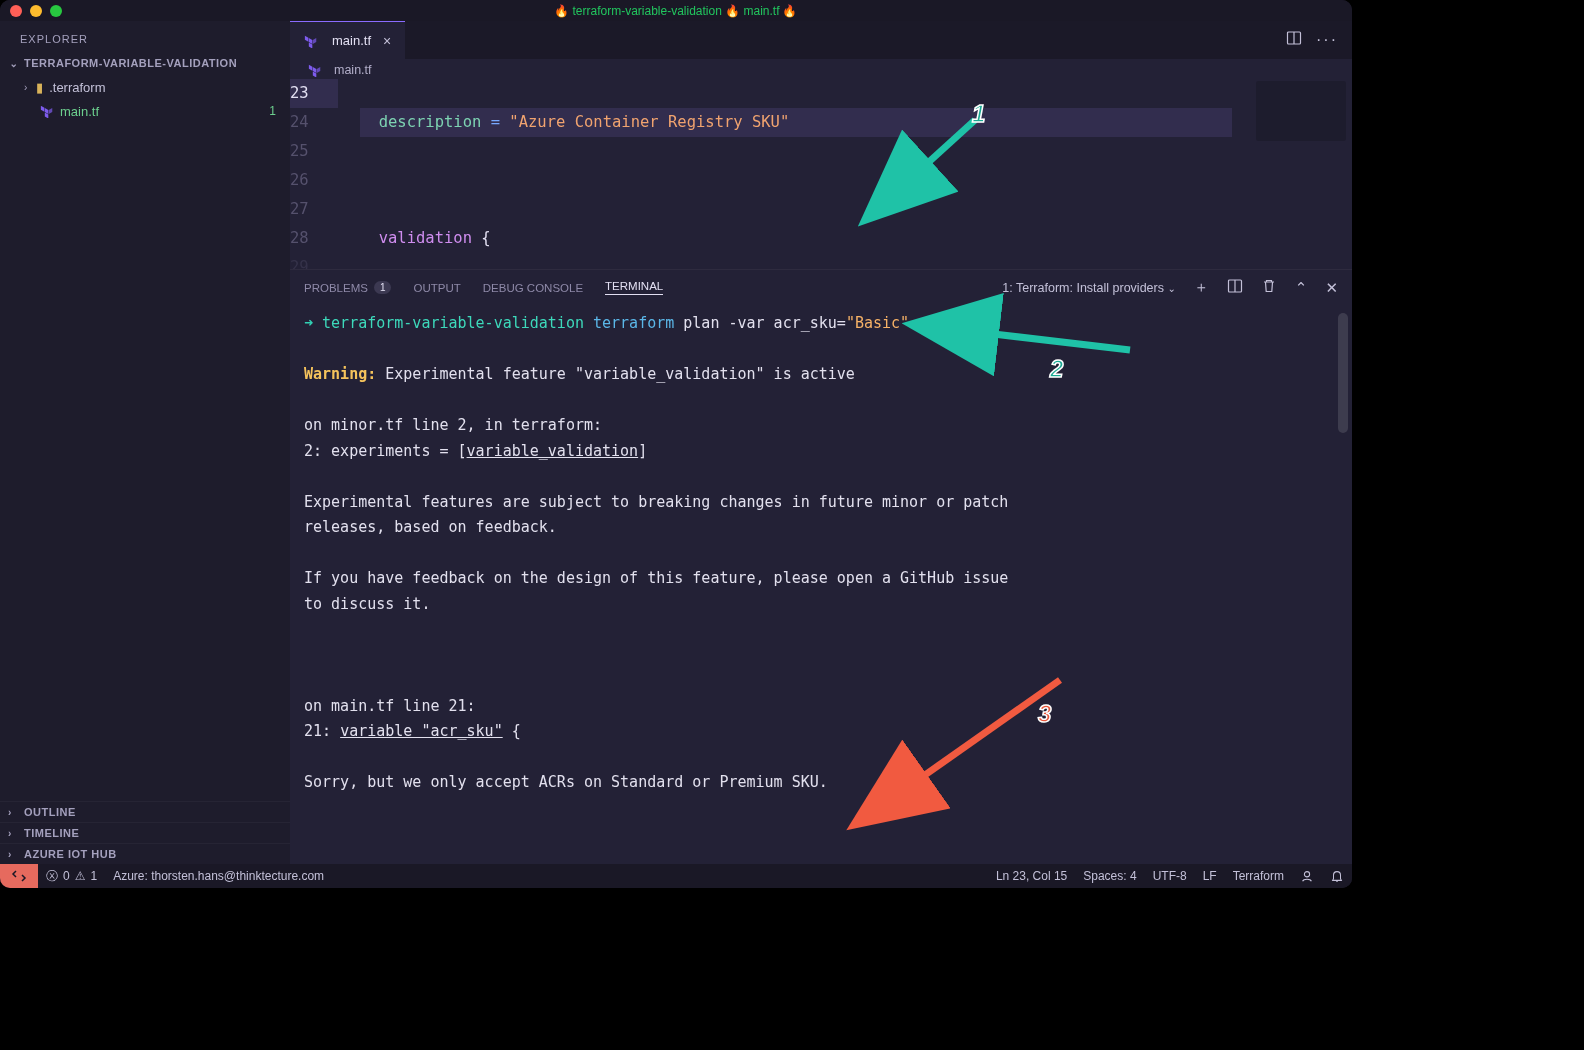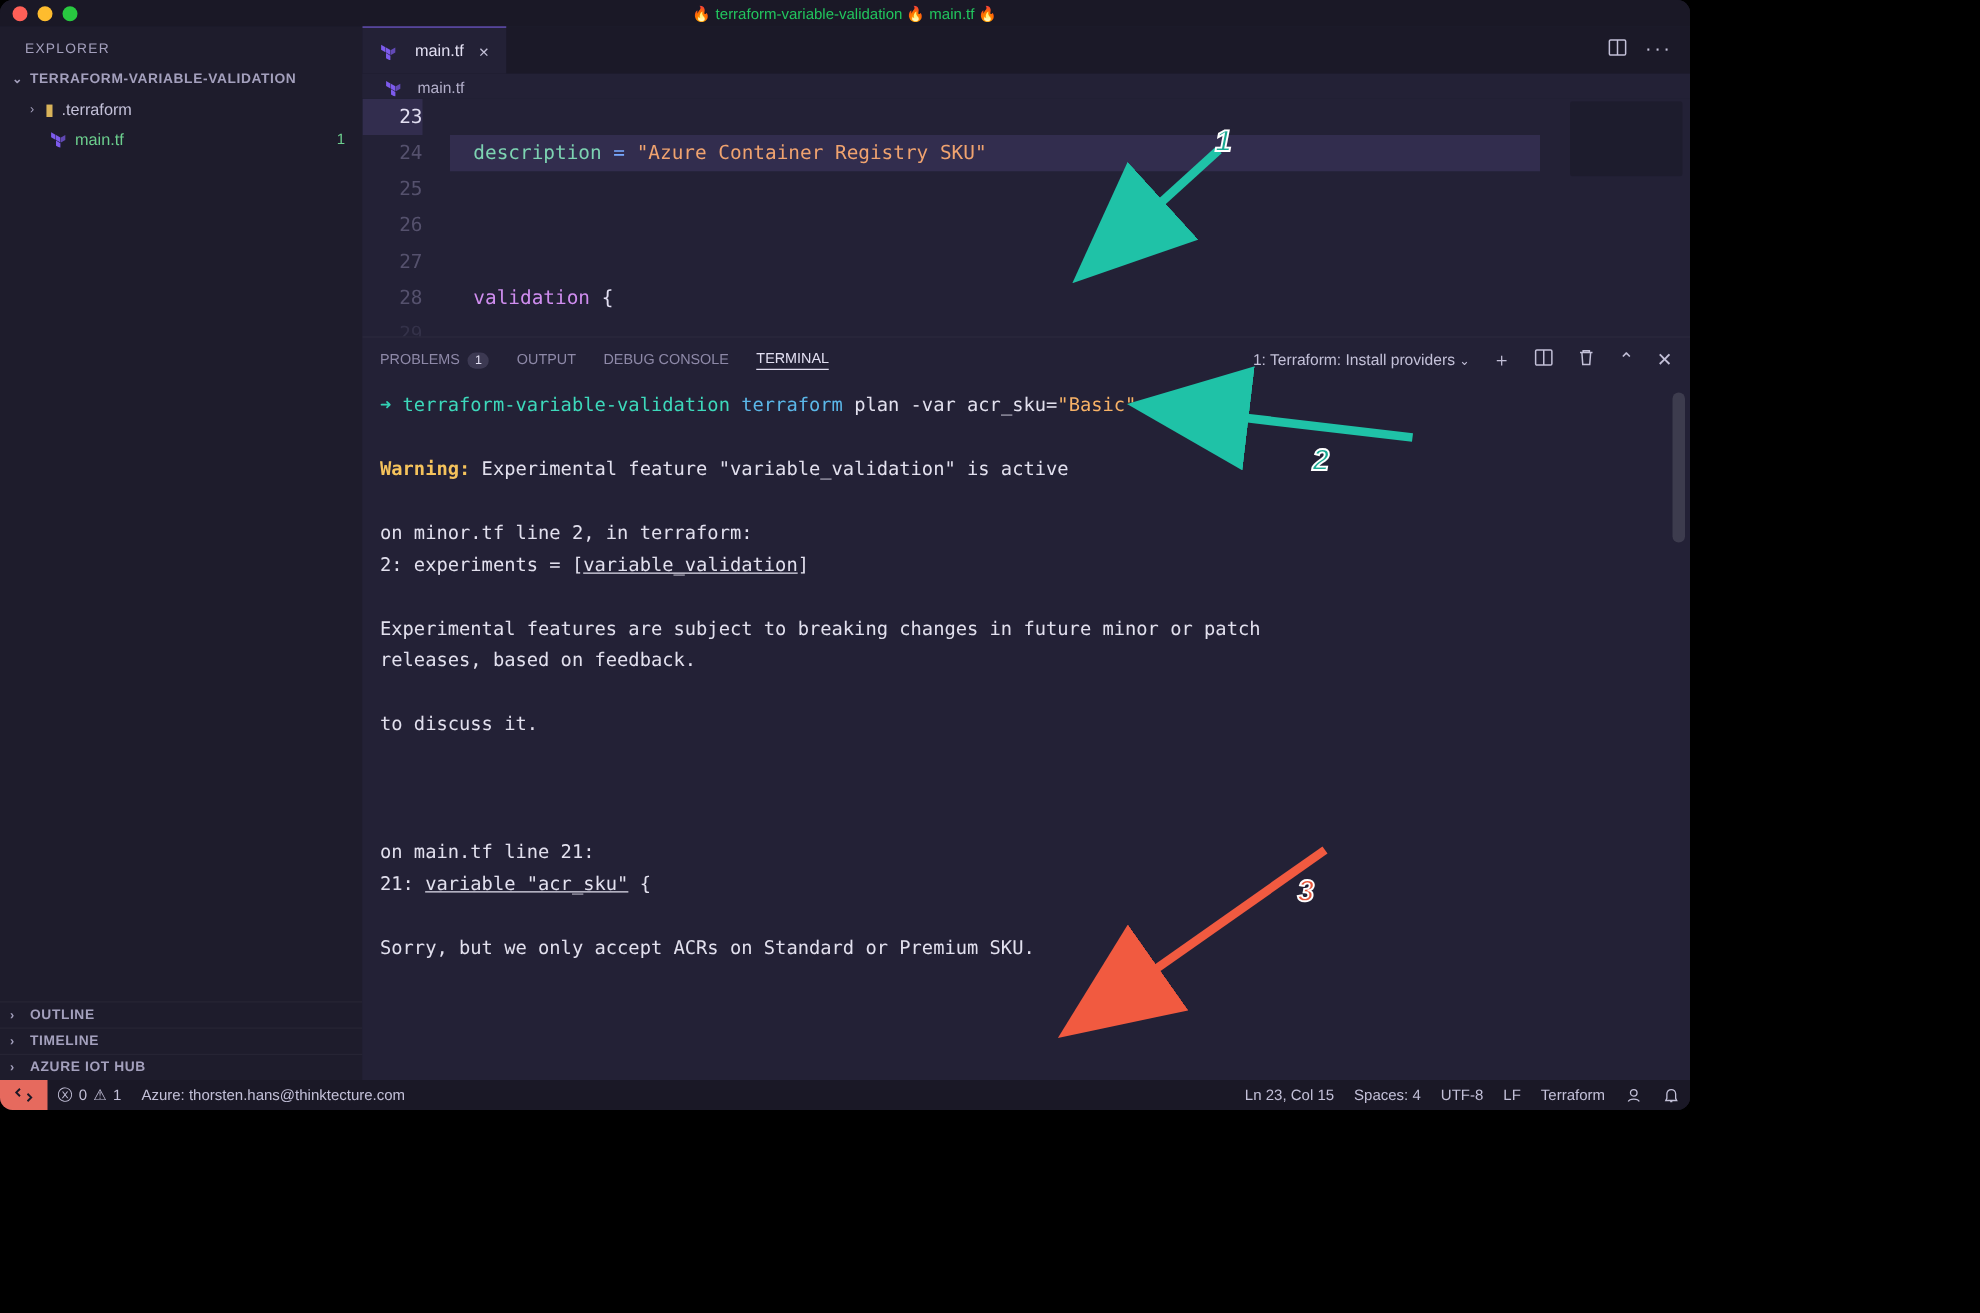--- a/index.html
+++ b/index.html
@@ -140,21 +140,20 @@
       font-size: 15.5px;
       line-height: 29px;
       display: flex;
       background: #232136;
       height: 190px;
       overflow: hidden;
       position: relative;
     }
     .gutter {
       width: 70px;
-      text-align: right;
       color: #55516d;
       padding-right: 22px;
       user-select: none;
     }
     .code-lines { flex: 1; white-space: pre; padding-right: 120px; }
     .minimap {
       position: absolute;
       right: 6px;
       top: 2px;
       width: 90px;
@@ -411,20 +410,21 @@
 <div><span class="t-prompt-arrow">➜ </span> <span class="t-cwd">terraform-variable-validation</span>  <span class="t-cmd">terraform</span><span class="t-arg"> plan -var acr_sku=</span><span class="t-qstr">"Basic"</span></div>
 <div>&nbsp;</div>
 <div><span class="t-warn">Warning:</span><span> Experimental feature "variable_validation" is active</span></div>
 <div>&nbsp;</div>
 <div>  on minor.tf line 2, in terraform:</div>
 <div><span>   2:   experiments = [</span><span class="t-und">variable_validation</span><span>]</span></div>
 <div>&nbsp;</div>
 <div>Experimental features are subject to breaking changes in future minor or patch</div>
 <div>releases, based on feedback.</div>
 <div>&nbsp;</div>
+<div>If you have feedback on the design of this feature, please open a GitHub issue</div>
 <div>to discuss it.</div>
 <div>&nbsp;</div>
 <div>&nbsp;</div>
 <div>&nbsp;</div>
 <div>  on main.tf line 21:</div>
 <div><span>  21: </span><span class="t-und">variable "acr_sku"</span><span> {</span></div>
 <div>&nbsp;</div>
 <div>Sorry, but we only accept ACRs on Standard or Premium SKU.</div>
           <div class="scrollbar-track">
             <div class="scrollbar-thumb"></div>

